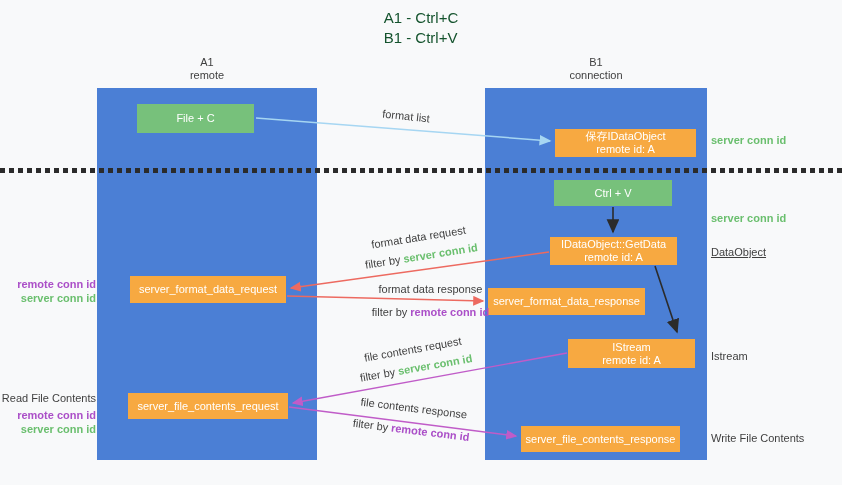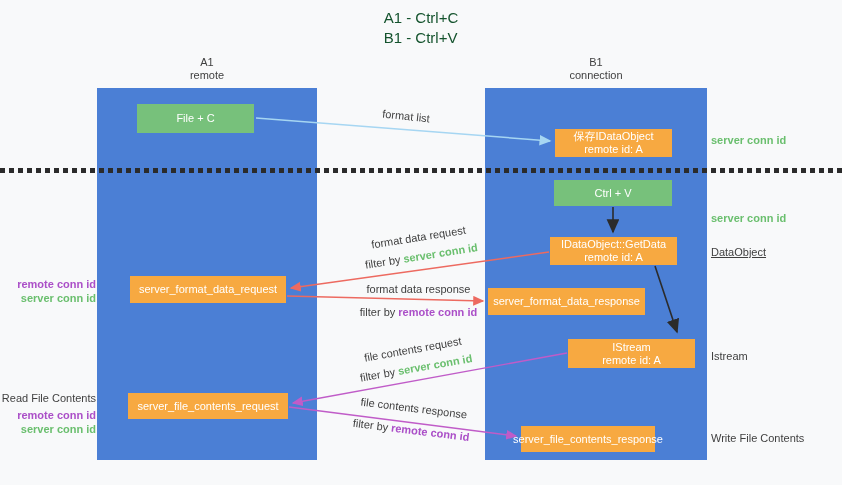--- a/index.html
+++ b/index.html
@@ -19,39 +19,39 @@
 
   .dotted-divider{position:absolute;left:0;top:168px;width:842px;height:5px;
      background:repeating-linear-gradient(90deg,#2b2b2b 0 5px,transparent 5px 9px);}
 
   .node{position:absolute;display:flex;flex-direction:column;align-items:center;justify-content:center;
         font-size:11px;line-height:13px;color:#ffffff;text-align:center;z-index:2;}
   .node.green{background:#77c17b;}
   .node.orange{background:#f7a941;}
 
   #node-ctrl-c{left:137px;top:104px;width:117px;height:29px;}
-  #node-save-idataobject{left:555px;top:129px;width:117px;height:28px;}
+  #node-save-idataobject{left:555px;top:129px;width:141px;height:28px;}
   #node-ctrl-v{left:554px;top:180px;width:118px;height:26px;}
   #node-getdata{left:550px;top:237px;width:127px;height:28px;}
   #node-format-request{left:130px;top:276px;width:156px;height:27px;}
   #node-format-response{left:488px;top:288px;width:157px;height:27px;}
   #node-istream{left:568px;top:339px;width:127px;height:29px;}
   #node-file-request{left:128px;top:393px;width:160px;height:26px;}
-  #node-file-response{left:521px;top:426px;width:134px;height:26px;}
+  #node-file-response{left:521px;top:426px;width:159px;height:26px;}
 
   #arrows{position:absolute;left:0;top:0;z-index:3;pointer-events:none;}
 
   .flow-label{position:absolute;text-align:center;font-size:11px;line-height:13px;color:#3f3f3f;z-index:4;}
   .flow-label .l2{display:block;margin-top:6px;}
   .k-green{color:#6abf6e;font-weight:bold;}
   .k-purple{color:#ab4fc8;font-weight:bold;}
 
   #flow-format-list{left:366px;top:110px;width:80px;transform:rotate(6deg);}
   #flow-format-data-request{left:355px;top:231px;width:130px;transform:rotate(-9deg);}
-  #flow-format-data-response{left:356px;top:283px;width:125px;}
+  #flow-format-data-response{left:368px;top:283px;width:125px;}
   #flow-file-contents-request{left:352px;top:343px;width:125px;transform:rotate(-10deg);}
   #flow-file-contents-response{left:350px;top:402px;width:125px;transform:rotate(7deg);}
   #flow-format-data-response .l2{margin-top:10px;}
   #flow-file-contents-response .l2{margin-top:9px;}
 
   .side-label{position:absolute;font-size:11px;line-height:13px;z-index:4;}
   .side-label.right{left:711px;text-align:left;}
   .side-label.left{left:0;width:96px;text-align:right;}
   .green-bold{color:#6abf6e;font-weight:bold;}
   .purple-bold{color:#ab4fc8;font-weight:bold;}

